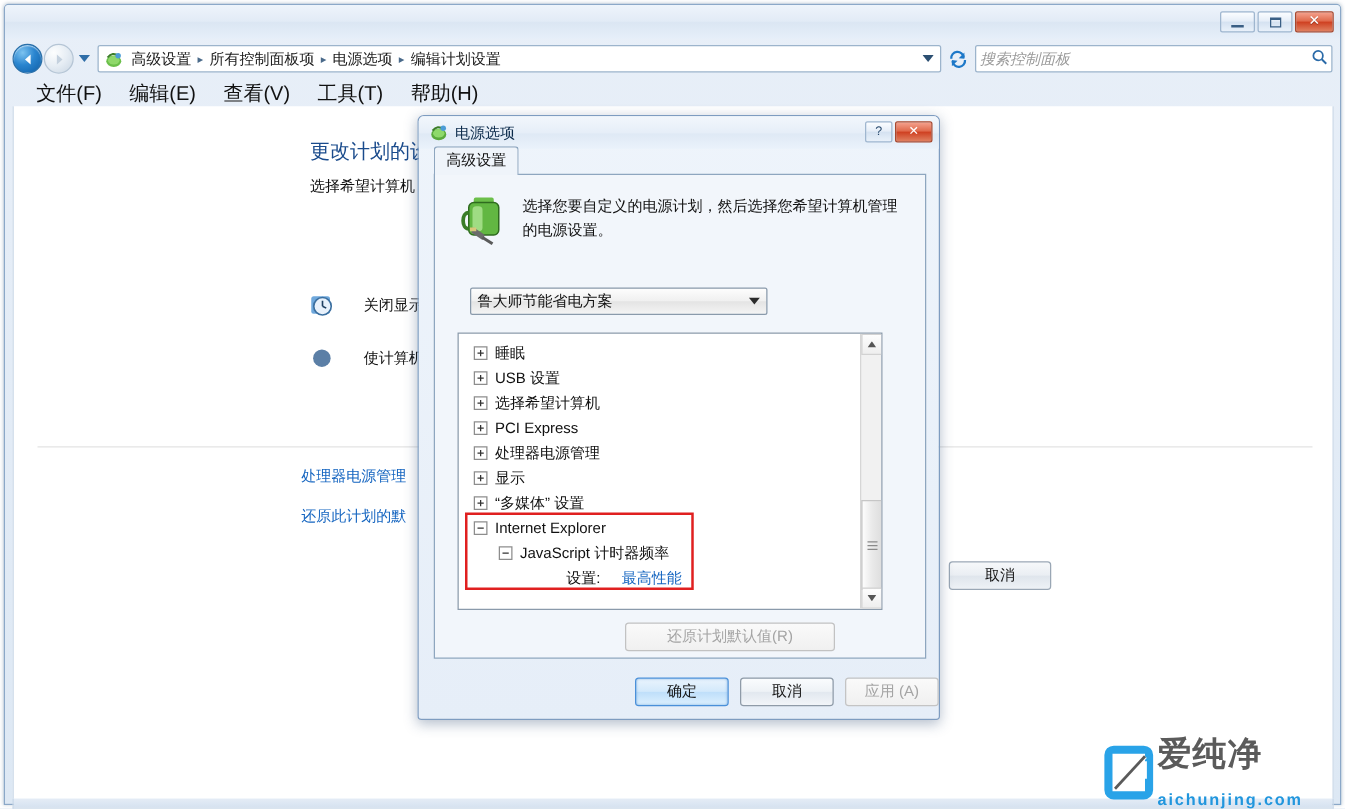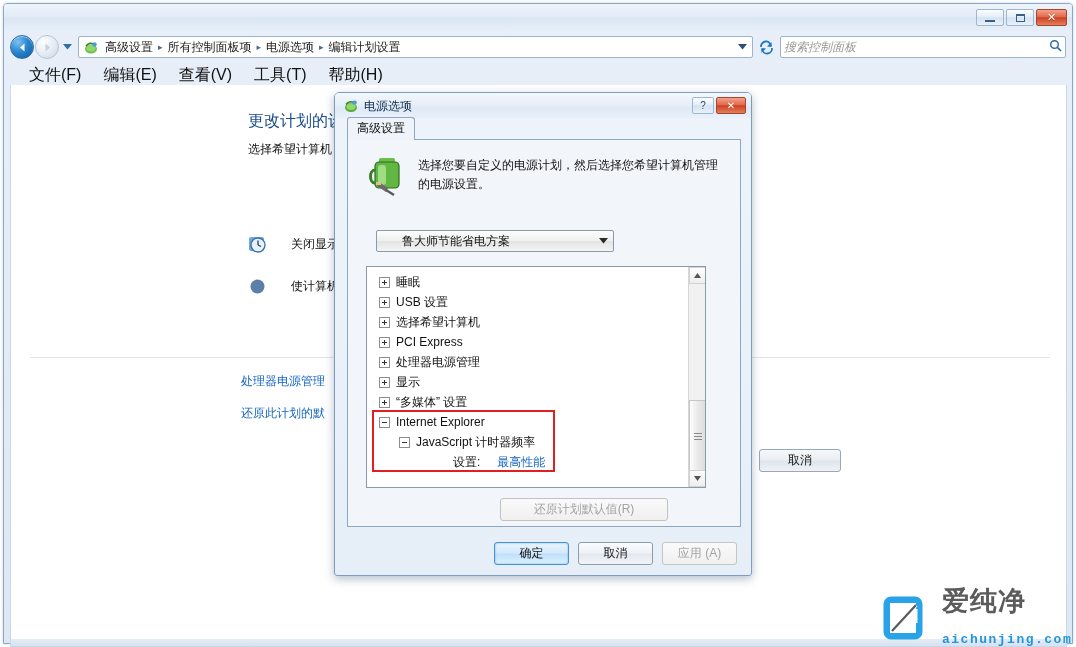--- a/index.html
+++ b/index.html
@@ -253,21 +253,21 @@
   .dlg-desc {
     font-size: 12px; color: #111; line-height: 19px; padding-top: 4px;
   }
 
   .plan-combo {
     position: absolute; left: 28px; top: 90px;
     width: 238px; height: 22px;
     border: 1px solid #8a9aab; border-radius: 2px;
     background: linear-gradient(to bottom, #fdfdfd 0%, #f0f0f0 48%, #e4e4e4 52%, #f4f4f4 100%);
     display: flex; align-items: center;
-    padding: 0 2px 0 25px;
+    padding: 0 2px 0 5px;
     font-size: 12px; color: #111;
   }
   .plan-combo-val { flex: 1; white-space: nowrap; }
   .combo-arrow { width: 16px; text-align: center; font-size: 8px; color: #2b2b2b; }
 
   .tree-box {
     position: absolute; left: 18px; top: 126px;
     width: 340px; height: 222px;
     background: #fff;
     border: 1px solid #8a9aab;
@@ -344,42 +344,41 @@
     background: linear-gradient(to bottom, #fafafa, #f0f0f0);
     font-size: 12px; color: #a4a4a4;
     display: flex; align-items: center; justify-content: center;
     white-space: nowrap;
   }
 
   .dlg-footer {
     position: absolute; left: 0; bottom: 10px;
     width: 100%;
     display: flex; justify-content: flex-end; gap: 9px;
-    padding-right: 14px;
   }
   .dlg-btn {
     width: 75px; height: 23px;
     border: 1px solid #8f9ba8; border-radius: 3px;
     background: linear-gradient(to bottom, #fafcfe 0%, #eef2f6 48%, #e2e8ef 52%, #f2f5f9 100%);
     font-size: 12px; color: #111;
     display: flex; align-items: center; justify-content: center;
     cursor: default; white-space: nowrap;
   }
   .dlg-btn.default {
     border-color: #4a90d9;
     background: linear-gradient(to bottom, #eaf4fd 0%, #d3e9fb 48%, #bfdffa 52%, #ddf0fe 100%);
     box-shadow: 0 0 2px rgba(70,140,210,.7) inset;
   }
   .dlg-btn.disabled { color: #a4a4a4; border-color: #c4c4c4;
     background: linear-gradient(to bottom, #fafafa, #f0f0f0); }
 
   
   .watermark {
     position: absolute; left: 880px; top: 590px;
-    display: flex; align-items: center; gap: 16px; font-family: Liberation Mono, monospace;
+    display: flex; align-items: center; gap: 0;
   }
   .wm-logo { width: 46px; height: 46px; flex: 0 0 auto; }
   .wm-text { display: flex; flex-direction: column; line-height: 1; }
   .wm-cn { font-size: 27px; color: #5b5b5b; letter-spacing: 1px; font-weight: bold; }
   .wm-en { font-size: 13px; color: #2196dd; letter-spacing: 1.5px; margin-top: 16px; font-weight: bold; }
 </style>
 </head>
 <body>
 
 <div id="root">

